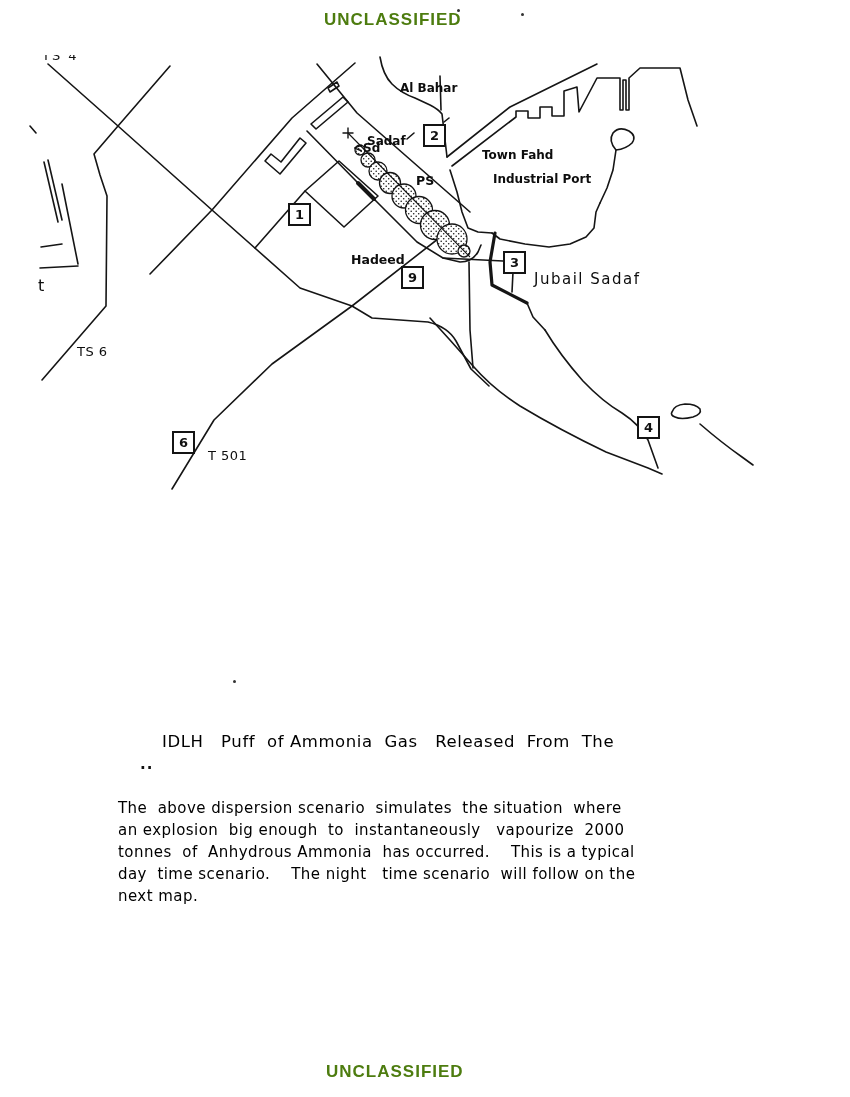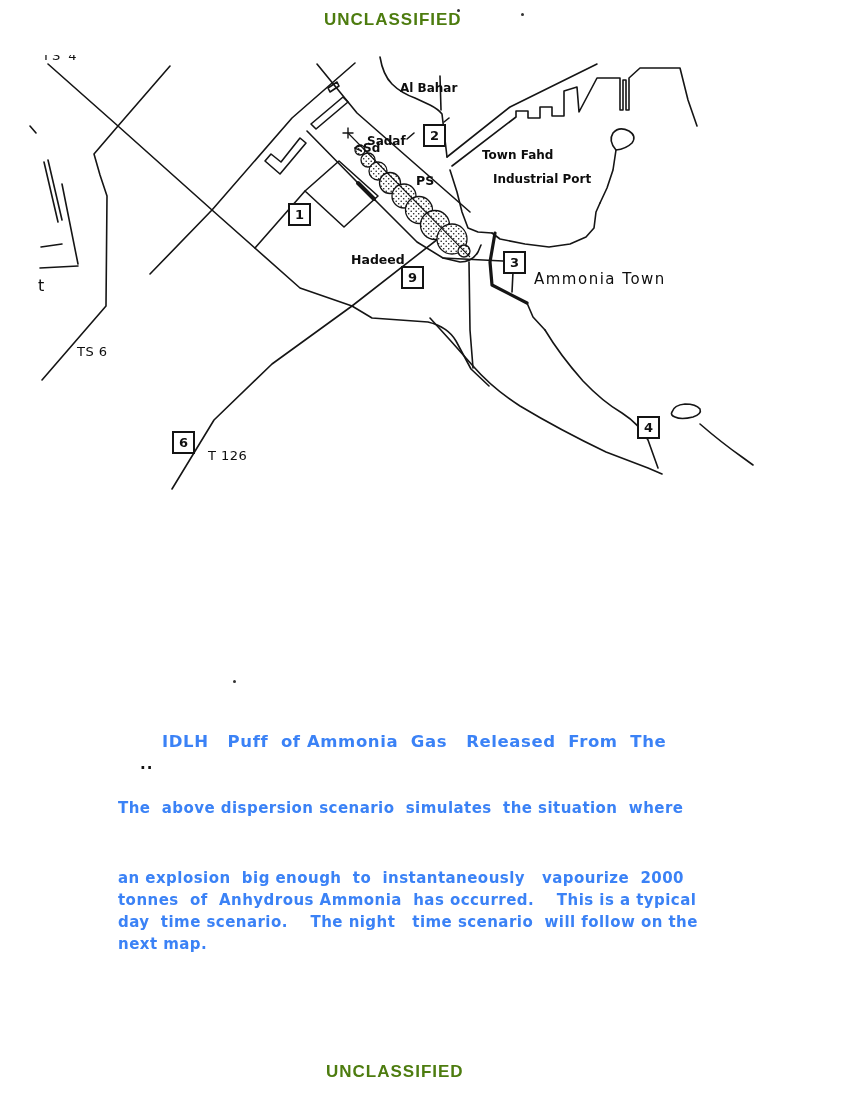--- a/index.html
+++ b/index.html
@@ -21,22 +21,22 @@
   .mlabel.big{font-weight:400;font-size:15px;letter-spacing:1.5px;}
   .mlabel.road{font-weight:400;font-size:13px;letter-spacing:0.5px;}
   .mlabel.tiny{font-weight:400;font-size:16px;}
   .clipfrag{position:absolute;height:9px;overflow:hidden;}
   .clipfrag span{display:block;margin-top:-7px;font-size:13px;font-weight:400;letter-spacing:2px;}
   .marker{
     position:absolute;width:19px;height:19px;background:#fff;
     border:2px solid #141414;display:flex;align-items:center;justify-content:center;
     font-family:"DejaVu Sans",sans-serif;font-size:13px;font-weight:700;line-height:1;
   }
-  .cap{position:absolute;font-family:"DejaVu Sans",sans-serif;font-weight:700;
-    color:#3b82f6;white-space:pre;}
+  .cap{position:absolute;font-family:"DejaVu Sans",sans-serif;font-weight:400;
+    color:#000000;white-space:pre;}
   .cap-title{font-size:16.5px;letter-spacing:0.6px;line-height:25px;}
   .cap-body{font-size:15px;letter-spacing:0.45px;line-height:22px;}
   .dots{position:absolute;font-size:15px;font-weight:700;letter-spacing:1px;font-family:"DejaVu Sans",sans-serif;}
   .speck{position:absolute;width:3px;height:3px;background:#333;border-radius:50%;}
 </style>
 </head>
 <body>
 
 <div class="page">
 
@@ -118,43 +118,43 @@
         <path d="M342.5,133 L353.5,133 M348,127.5 L348,138.5" stroke="#141414" stroke-width="1.4" fill="none"></path>
       </g>
     </svg>
 
     <div class="clipfrag" style="left:14px;top:7px;width:50px;">
       <span>TS 4</span>
     </div>
     <div class="mlabel" style="left:372px;top:34px;">Al Bahar</div>
     <div class="mlabel" style="left:454px;top:101px;">Town Fahd</div>
     <div class="mlabel" style="left:465px;top:125px;">Industrial Port</div>
-    <div class="mlabel big" style="left:506px;top:224px;">Ammonia Town</div>
+    <div class="mlabel big" style="left:506px;top:224px;">Jubail Sadaf</div>
     <div class="mlabel" style="left:323px;top:182px;font-size:12.5px;margin-top:24px;">Hadeed</div>
     <div class="mlabel" style="left:339px;top:87px;">Sadaf</div>
     <div class="mlabel" style="left:297px;top:94px;margin-left:28px;">&lt;Sd</div>
     <div class="mlabel" style="left:388px;top:127px;font-size:12.5px;">PS</div>
     <div class="mlabel road" style="left:49px;top:297px;">TS 6</div>
-    <div class="mlabel road" style="left:180px;top:401px;">T 126</div>
+    <div class="mlabel road" style="left:180px;top:401px;">T 501</div>
     <div class="mlabel tiny" style="left:10px;top:230px;">t</div>
 
     <div class="marker" style="left:260px;top:155px;">1</div>
     <div class="marker" style="left:395px;top:76px;">2</div>
     <div class="marker" style="left:475px;top:203px;">3</div>
     <div class="marker" style="left:609px;top:368px;">4</div>
     <div class="marker" style="left:144px;top:383px;">6</div>
     <div class="marker" style="left:373px;top:218px;">9</div>
   </div>
 
   <div class="cap cap-title" style="left:162px;top:729px;">IDLH   Puff  of Ammonia  Gas   Released  From  The</div>
   <div class="dots" style="left:140px;top:755px;">..</div>
 
   <div style="position:absolute;left:118px;top:797px;">
     <div class="cap cap-body" style="position:static;">The  above dispersion scenario  simulates  the situation  where</div>
-    <div class="cap cap-body" style="position:static;margin-top:48px;">an explosion  big enough  to  instantaneously   vapourize  2000</div>
+    <div class="cap cap-body" style="position:static;">an explosion  big enough  to  instantaneously   vapourize  2000</div>
     <div class="cap cap-body" style="position:static;">tonnes  of  Anhydrous Ammonia  has occurred.    This is a typical</div>
     <div class="cap cap-body" style="position:static;">day  time scenario.    The night   time scenario  will follow on the</div>
     <div class="cap cap-body" style="position:static;">next map.</div>
   </div>
 
   <div class="hdr" style="left:326px;top:1062px;">UNCLASSIFIED</div>
 
 </div>
 
 </body></html>

